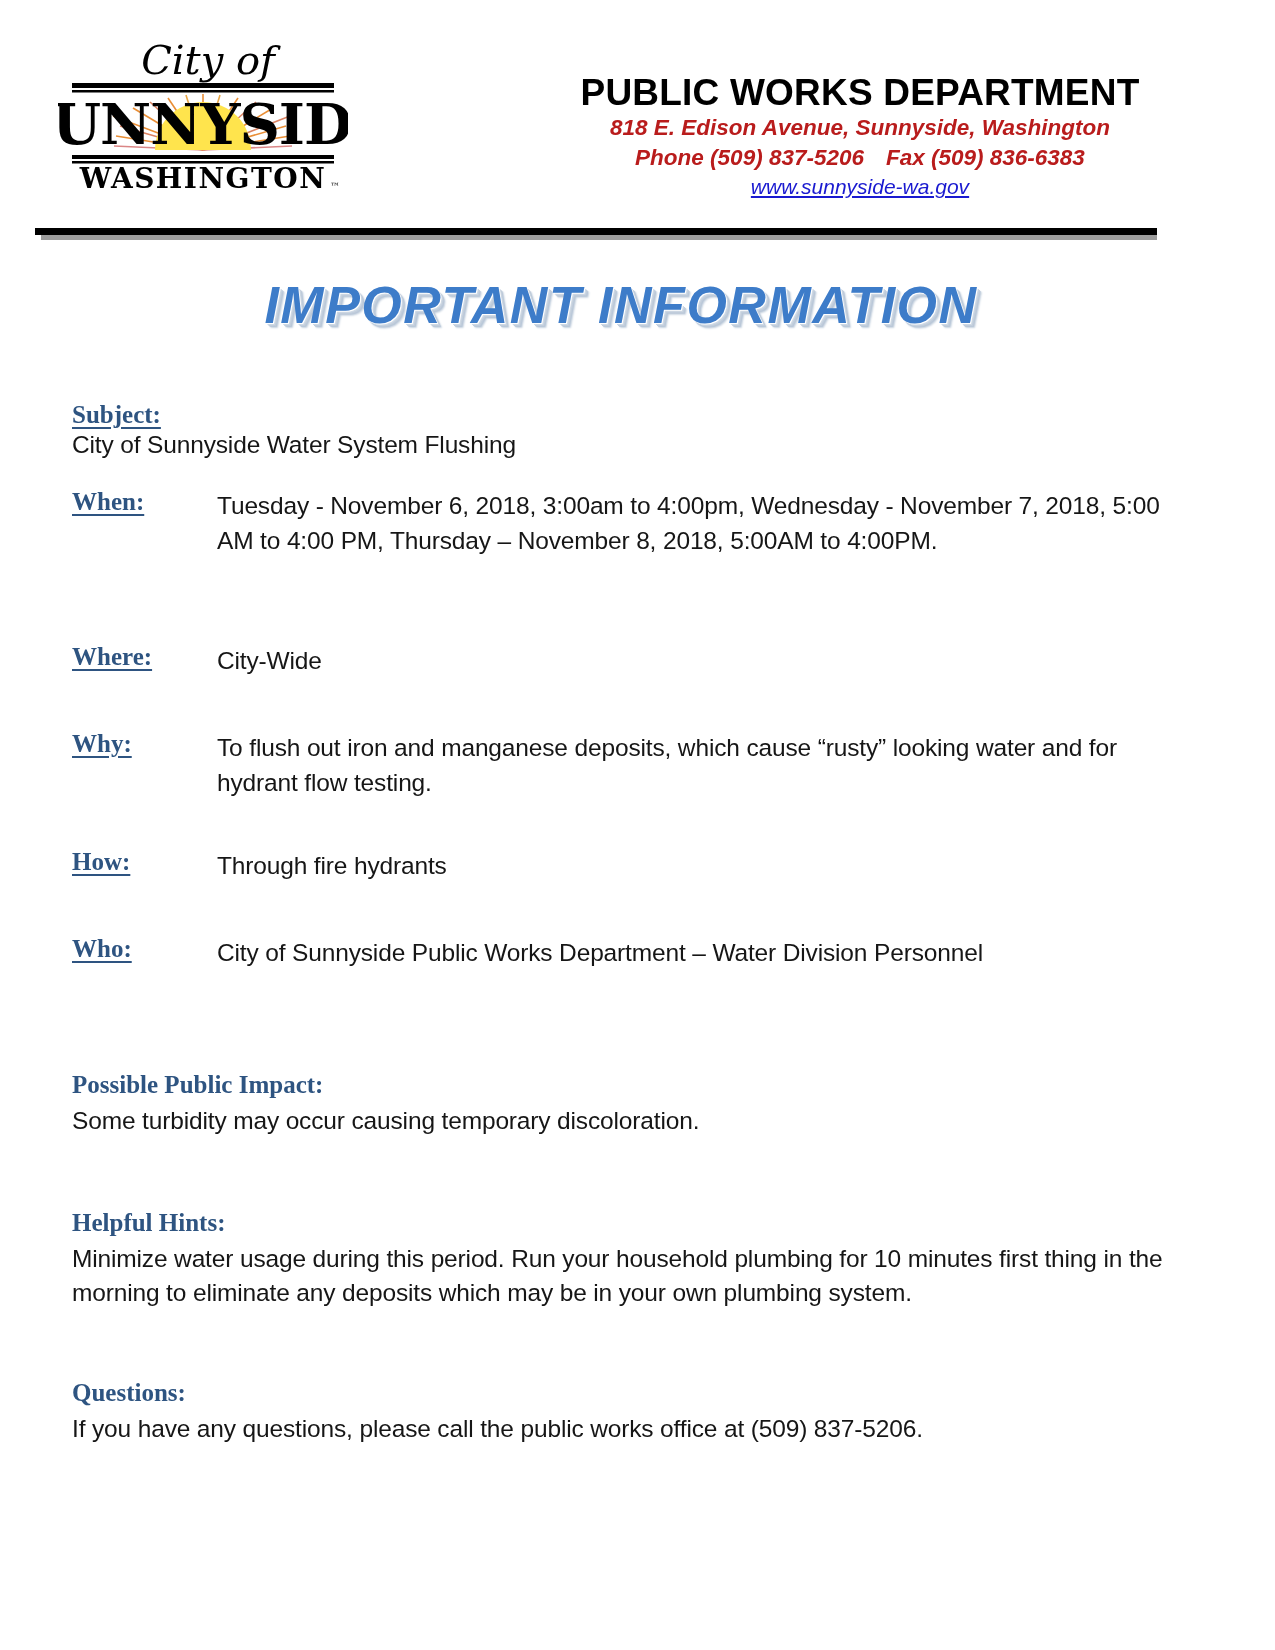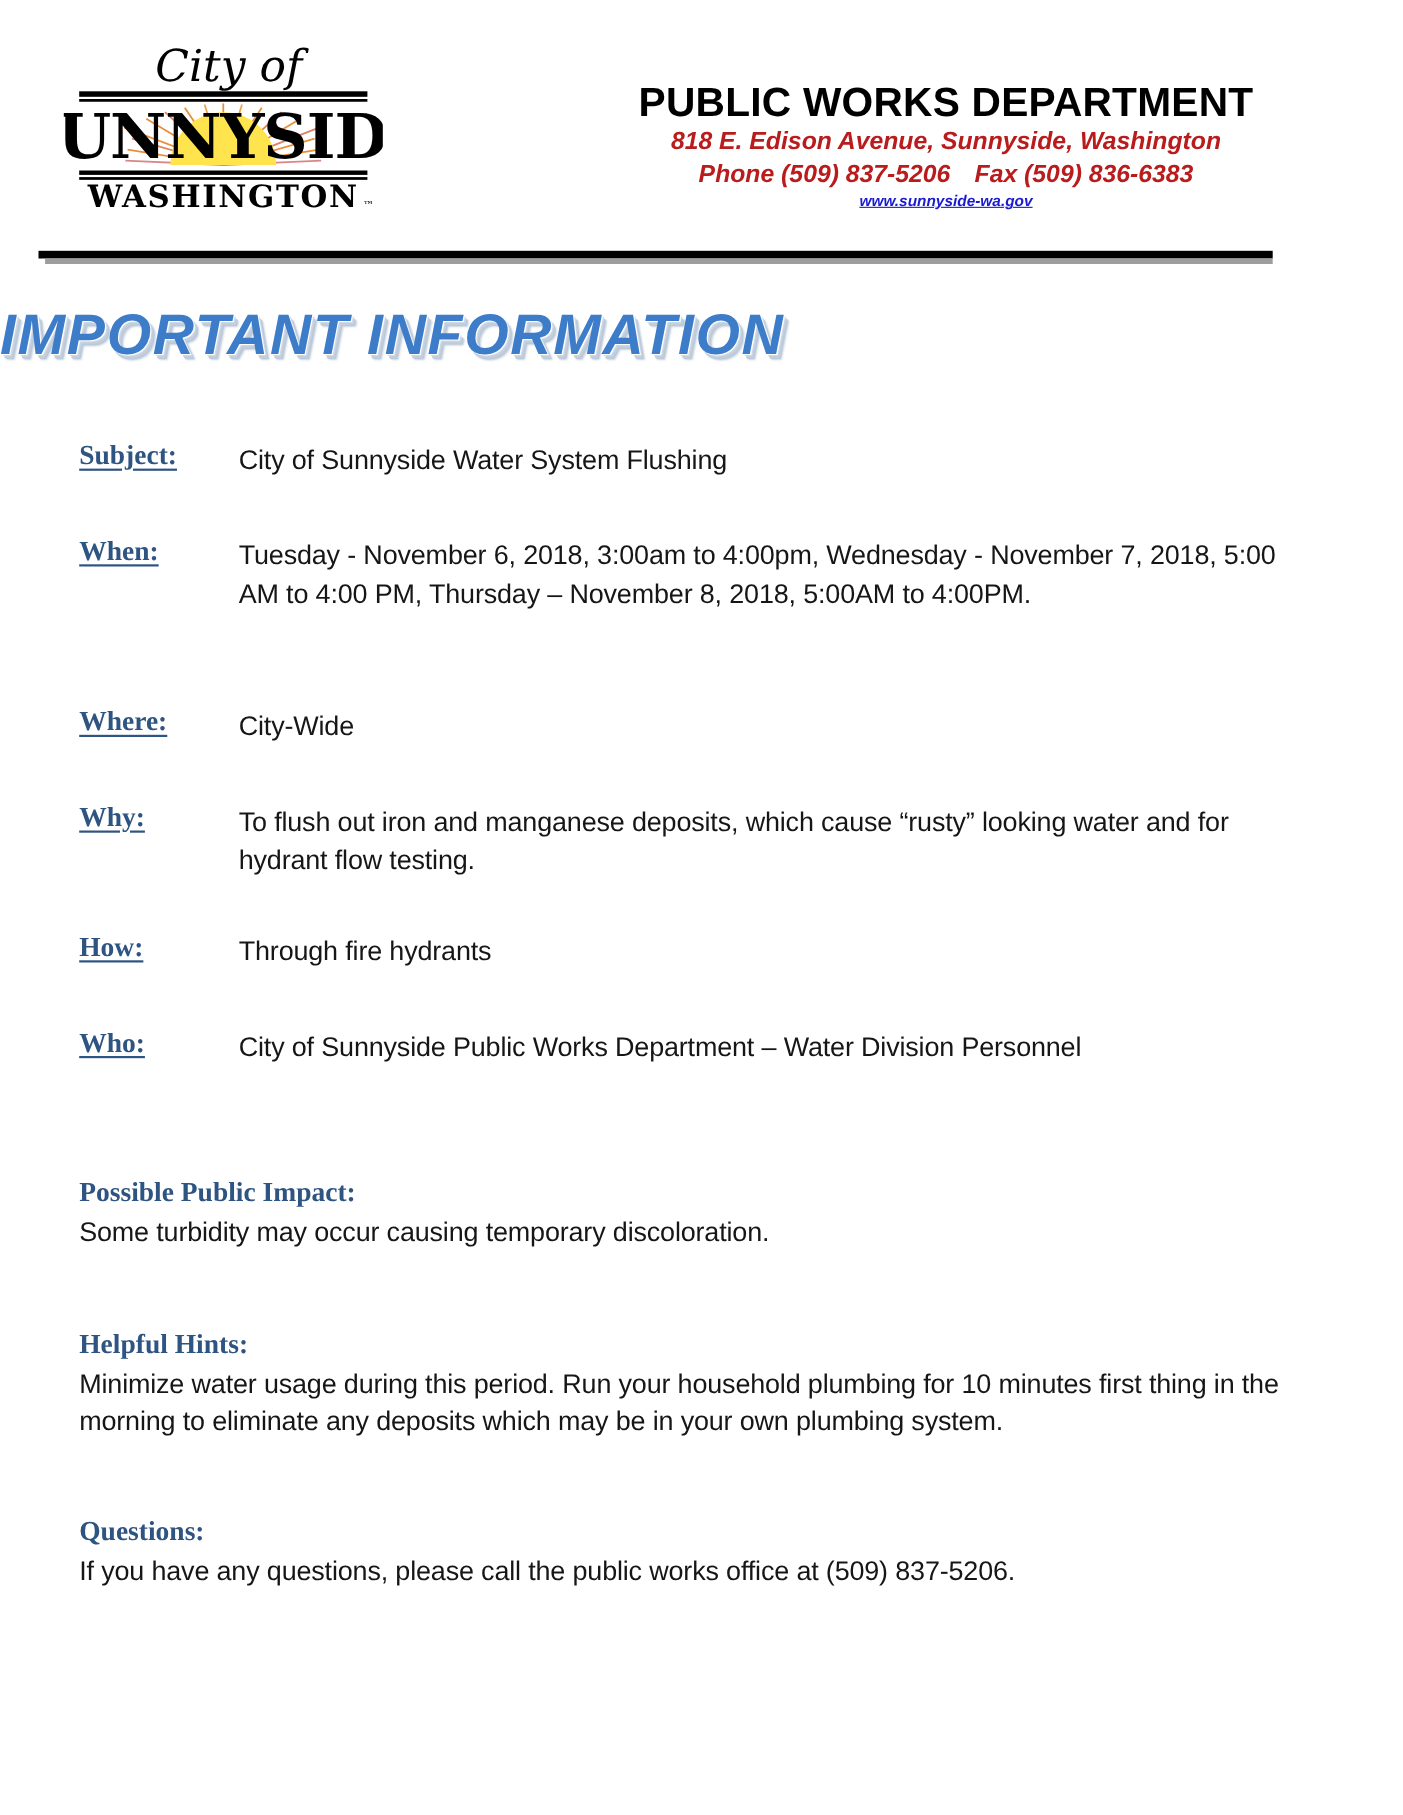--- a/index.html
+++ b/index.html
@@ -59,22 +59,22 @@
     font-style: italic;
     font-weight: bold;
     font-size: 22.5px;
     line-height: 1.33;
     color: #b91c1c;
     white-space: nowrap;
   }
   .agency-link {
     font-family: "Liberation Sans", sans-serif;
     font-style: italic;
-    font-weight: bold;
-    font-size: 14px;
+    font-weight: normal;
+    font-size: 21px;
     line-height: 1.3;
     color: #1a1ad0;
     text-decoration: underline;
     white-space: nowrap;
     cursor: pointer;
   }
   .fax-gap { display: inline-block; width: 22px; }
 
   
   .header-rule-wrap {
@@ -92,20 +92,21 @@
     background: #9d9d9d;
     margin-left: 6px;
   }
 
   
   .doc-title {
     position: absolute;
     left: 0;
     top: 275px;
     width: 1242px;
+    text-align: center;
   }
   .doc-title span {
     font-family: "Liberation Sans", sans-serif;
     font-style: italic;
     font-weight: bold;
     font-size: 52px;
     letter-spacing: 1.5px;
     color: #3d7cc9;
     text-shadow:
       1px 1px 0 #ffffff,
@@ -231,21 +232,21 @@
       <div class="header-rule-shadow"></div>
     </div>
   </div>
 
   <div class="doc-title">
     <span>IMPORTANT INFORMATION</span>
   </div>
 
   <div class="body-area">
 
-    <div class="field-row" style="top:402px;">
+    <div class="field-row" style="top:402px;flex-direction:column;">
       <div class="field-label">Subject:</div>
       <div class="field-value">City of Sunnyside Water System Flushing</div>
     </div>
 
     <div class="field-row" style="top:489px;">
       <div class="field-label">When:</div>
       <div class="field-value">Tuesday - November 6, 2018, 3:00am to 4:00pm, Wednesday - November 7, 2018, 5:00 AM to 4:00 PM, Thursday – November 8, 2018, 5:00AM to 4:00PM.</div>
     </div>
 
     <div class="field-row" style="top:644px;">

